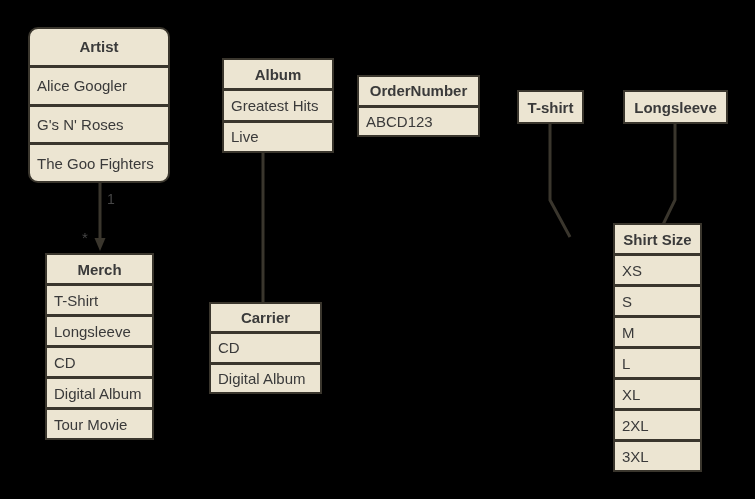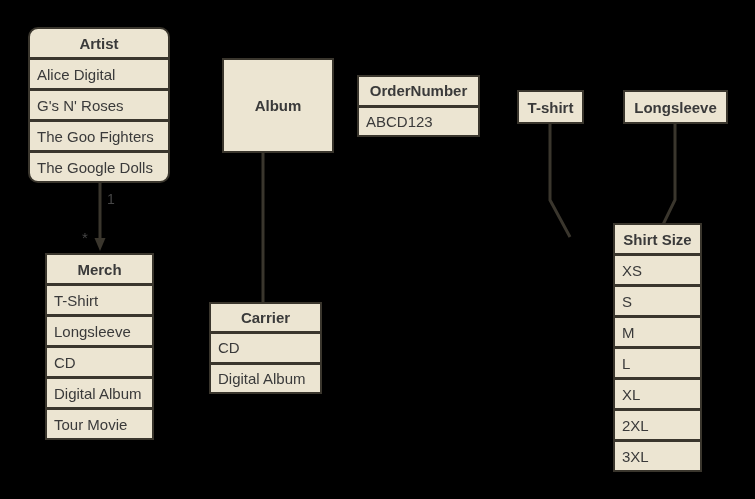--- a/index.html
+++ b/index.html
@@ -82,28 +82,29 @@
       <polyline class="connector" points="550,123 550,200 570,237"></polyline>
     </g>
 
     <g>
       <polyline class="connector" points="675,123 675,200 657,237"></polyline>
     </g>
   </svg>
 
   <div class="entity" style="left:28px; top:27px; width:142px; height:156px;border-radius:10px;">
     <div class="cell header">Artist</div>
-    <div class="cell">Alice Digital</div>
+    <div class="cell">Alice Googler</div>
     <div class="cell">G's N' Roses</div>
     <div class="cell">The Goo Fighters</div>
-    <div class="cell">The Google Dolls</div>
   </div>
 
   <div class="entity" style="left:222px; top:58px; width:112px; height:95px;">
     <div class="cell header">Album</div>
+    <div class="cell">Greatest Hits</div>
+    <div class="cell">Live</div>
   </div>
 
   <div class="entity" style="left:357px; top:75px; width:123px; height:62px;">
     <div class="cell header">OrderNumber</div>
     <div class="cell">ABCD123</div>
   </div>
 
   <div class="entity" style="left:517px; top:90px; width:67px; height:34px;">
     <div class="cell header">T-shirt</div>
   </div>

